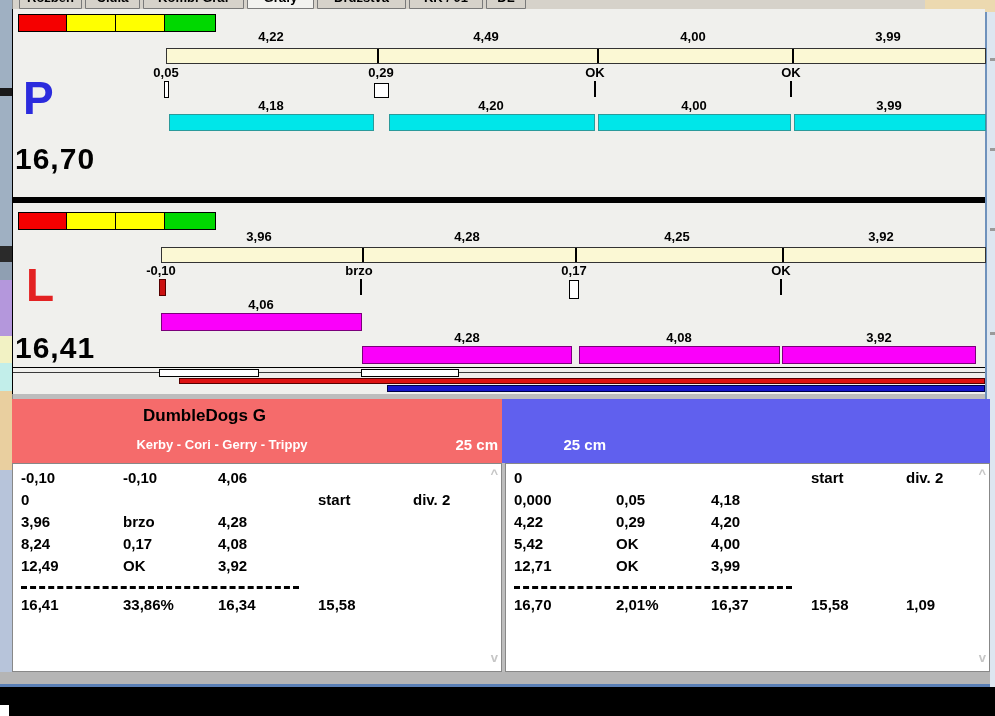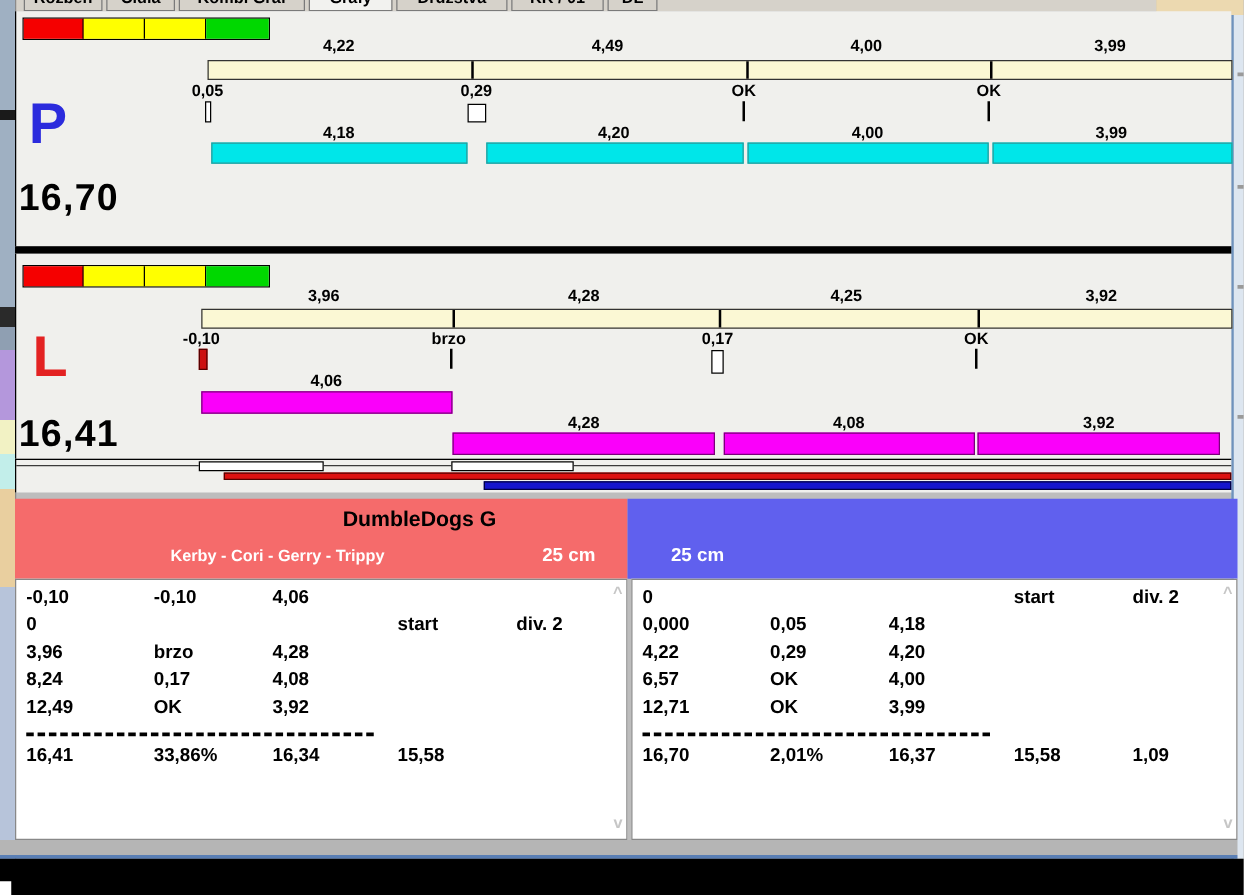--- a/index.html
+++ b/index.html
@@ -50,21 +50,21 @@
   .pwhite{position:absolute;top:1px;height:8px;background:#fff;border:1px solid #000;box-sizing:border-box;}
   .pred{position:absolute;top:10px;height:6px;background:#dd1111;border:1px solid #550000;box-sizing:border-box;}
   .pblue{position:absolute;top:17px;height:7px;background:#1515cc;border:1px solid #000044;box-sizing:border-box;}
 
   
   .teamhdr{position:absolute;top:399px;height:64px;}
   .hdr-left{left:12px;width:490px;background:#f56b6b;}
   .hdr-right{left:502px;width:488px;background:#6060ee;}
   .teamtitle{position:absolute;font:bold 17px "Liberation Sans",sans-serif;color:#000;text-align:center;}
   .teamdogs{position:absolute;font:bold 13px "Liberation Sans",sans-serif;color:#fff;text-align:center;}
-  .teamheight{position:absolute;font:bold 15px "Liberation Sans",sans-serif;color:#fff;text-align:center;}
+  .teamheight{position:absolute;font:bold 15px "Liberation Sans",sans-serif;color:#fff;text-align:right;}
   .datebox{left:397px;top:399px;width:210px;height:32px;background:#fff;font:15px "Liberation Sans",sans-serif;
            color:#000;text-align:center;line-height:32px;}
 
   
   .rtable{position:absolute;top:463px;height:209px;background:#fff;border:1px solid #888;box-sizing:border-box;font:bold 15px "Liberation Sans",sans-serif;color:#000;}
   .tbl-left{left:12px;width:490px;}
   .tbl-right{left:505px;width:485px;}
   .trow{position:absolute;left:0;width:100%;display:grid;grid-template-columns:102px 95px 100px 95px auto;padding-left:8px;box-sizing:border-box;}
   .dashes{position:absolute;left:8px;width:278px;border-top:3px dashed #000;}
   .scrollarrow{position:absolute;right:3px;font:bold 13px "Liberation Sans",sans-serif;color:#c6c6c6;}
@@ -189,21 +189,21 @@
 
   <div class="abs progress">
     <div class="phline"></div>
     <div class="pwhite" style="left:146px;width:100px;"></div>
     <div class="pwhite" style="left:348px;width:98px;"></div>
     <div class="pred" style="left:166px;width:806px;"></div>
     <div class="pblue" style="left:374px;width:598px;"></div>
   </div>
 
   <div class="teamhdr hdr-left">
-    <div class="teamtitle" style="left:0;top:7px;width:385px;text-align:right;">DumbleDogs G</div>
+    <div class="teamtitle" style="left:0;top:7px;width:385px;">DumbleDogs G</div>
     <div class="teamdogs" style="left:0;top:38px;width:420px;">Kerby - Cori - Gerry - Trippy</div>
     <div class="teamheight" style="left:400px;top:37px;width:86px;">25 cm</div>
   </div>
   <div class="teamhdr hdr-right">
     <div class="teamheight" style="left:8px;top:37px;width:96px;">25 cm</div>
   </div>
 
   <div class="rtable tbl-left">
     <div class="trow" style="top:5px;">
       <span>-0,10</span>
@@ -268,21 +268,21 @@
         <span></span>
     </div>
     <div class="trow" style="top:49px;">
       <span>4,22</span>
         <span>0,29</span>
         <span>4,20</span>
         <span></span>
         <span></span>
     </div>
     <div class="trow" style="top:71px;">
-      <span>6,57</span>
+      <span>5,42</span>
         <span>OK</span>
         <span>4,00</span>
         <span></span>
         <span></span>
     </div>
     <div class="trow" style="top:93px;">
       <span>12,71</span>
         <span>OK</span>
         <span>3,99</span>
         <span></span>

